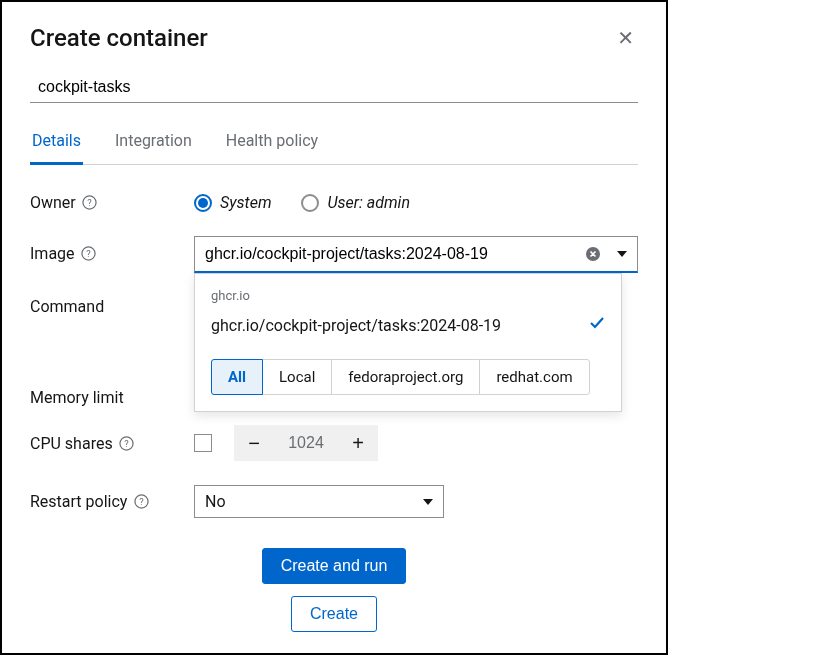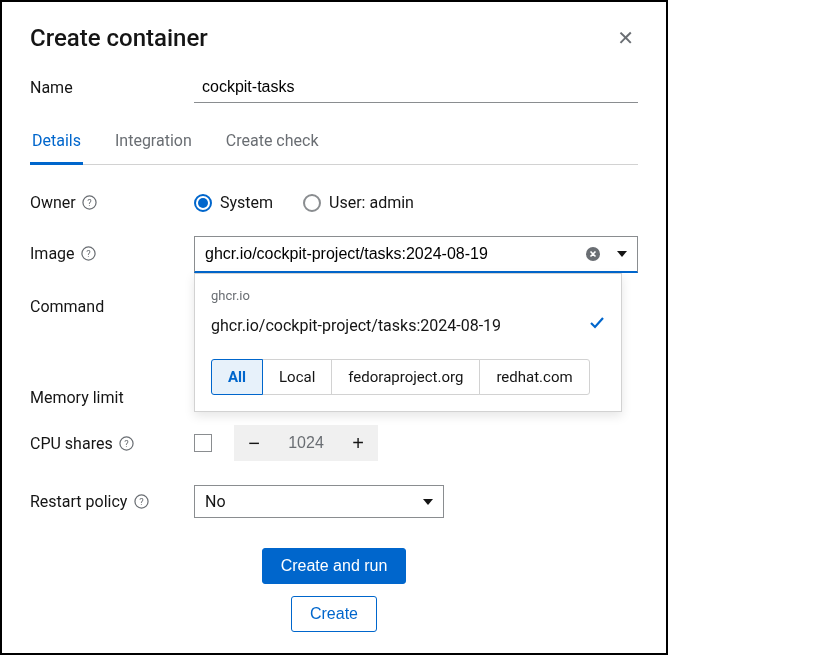--- a/index.html
+++ b/index.html
@@ -84,20 +84,21 @@
     align-items: center;
     justify-content: center;
     width: 16px;
     height: 16px;
     color: #6a6e73;
   }
   .radio-group {
     display: flex;
     gap: 30px;
     align-items: center;
+    font-style: italic;
   }
   .radio-item {
     display: flex;
     align-items: center;
     gap: 8px;
     cursor: pointer;
   }
   .radio-circle {
     width: 18px;
     height: 18px;
@@ -289,30 +290,29 @@
 <div class="dialog">
 
   <div class="dialog-header">
     <h1 class="dialog-title">Create container</h1>
     <button class="close-btn">
       <span>✕</span>
     </button>
   </div>
 
   <div class="form-row">
-    <div class="form-label">Name</div>
     <div class="form-control">
       <input class="name-input" type="text" value="cockpit-tasks" style="">
     </div>
   </div>
 
   <div class="tabs">
     <div class="tab active">Details</div>
     <div class="tab">Integration</div>
-    <div class="tab">Create check</div>
+    <div class="tab">Health policy</div>
   </div>
 
   <div class="form-row">
     <div class="form-label">
       <span>Owner</span>
       <span class="help-icon">
         <svg width="15" height="15" viewBox="0 0 16 16">
             <circle cx="8" cy="8" r="7" fill="none" stroke="currentColor" stroke-width="1.3"></circle>
             <text x="8" y="12" text-anchor="middle" font-size="10" fill="currentColor">?</text>
           </svg>

